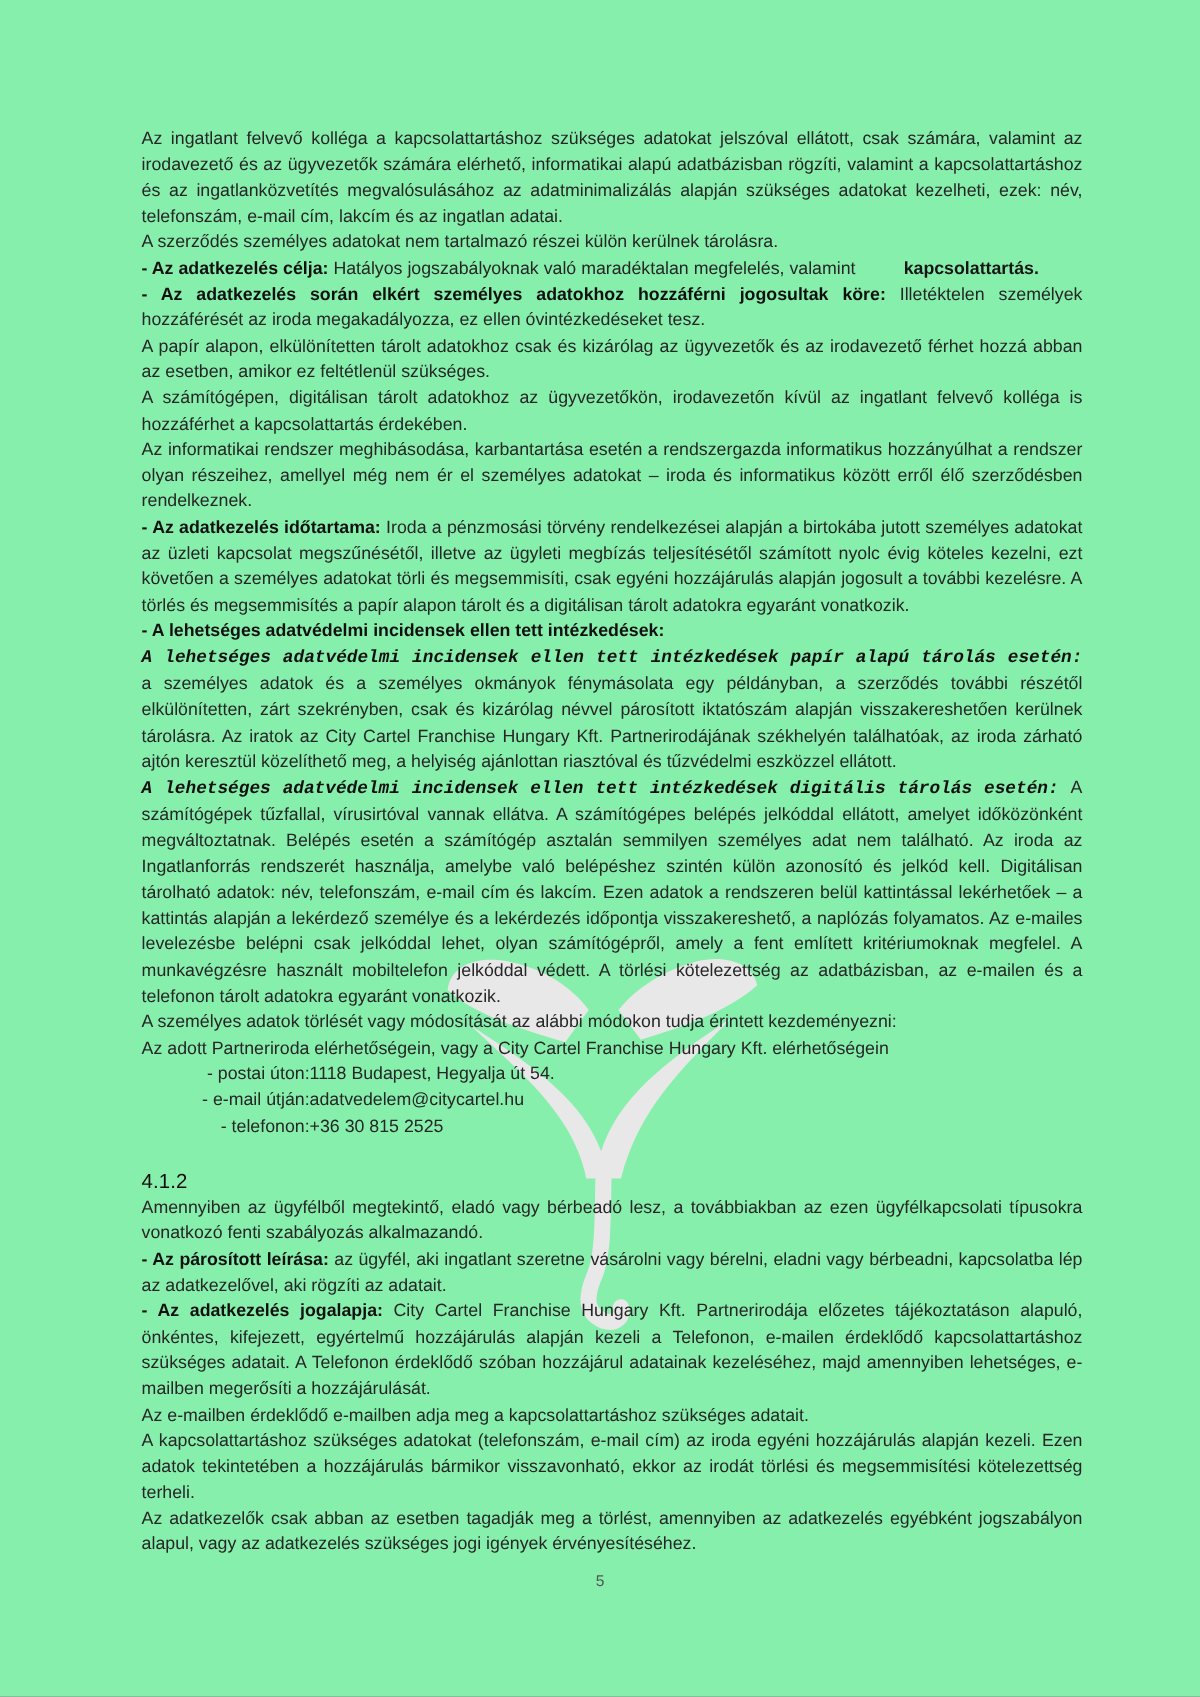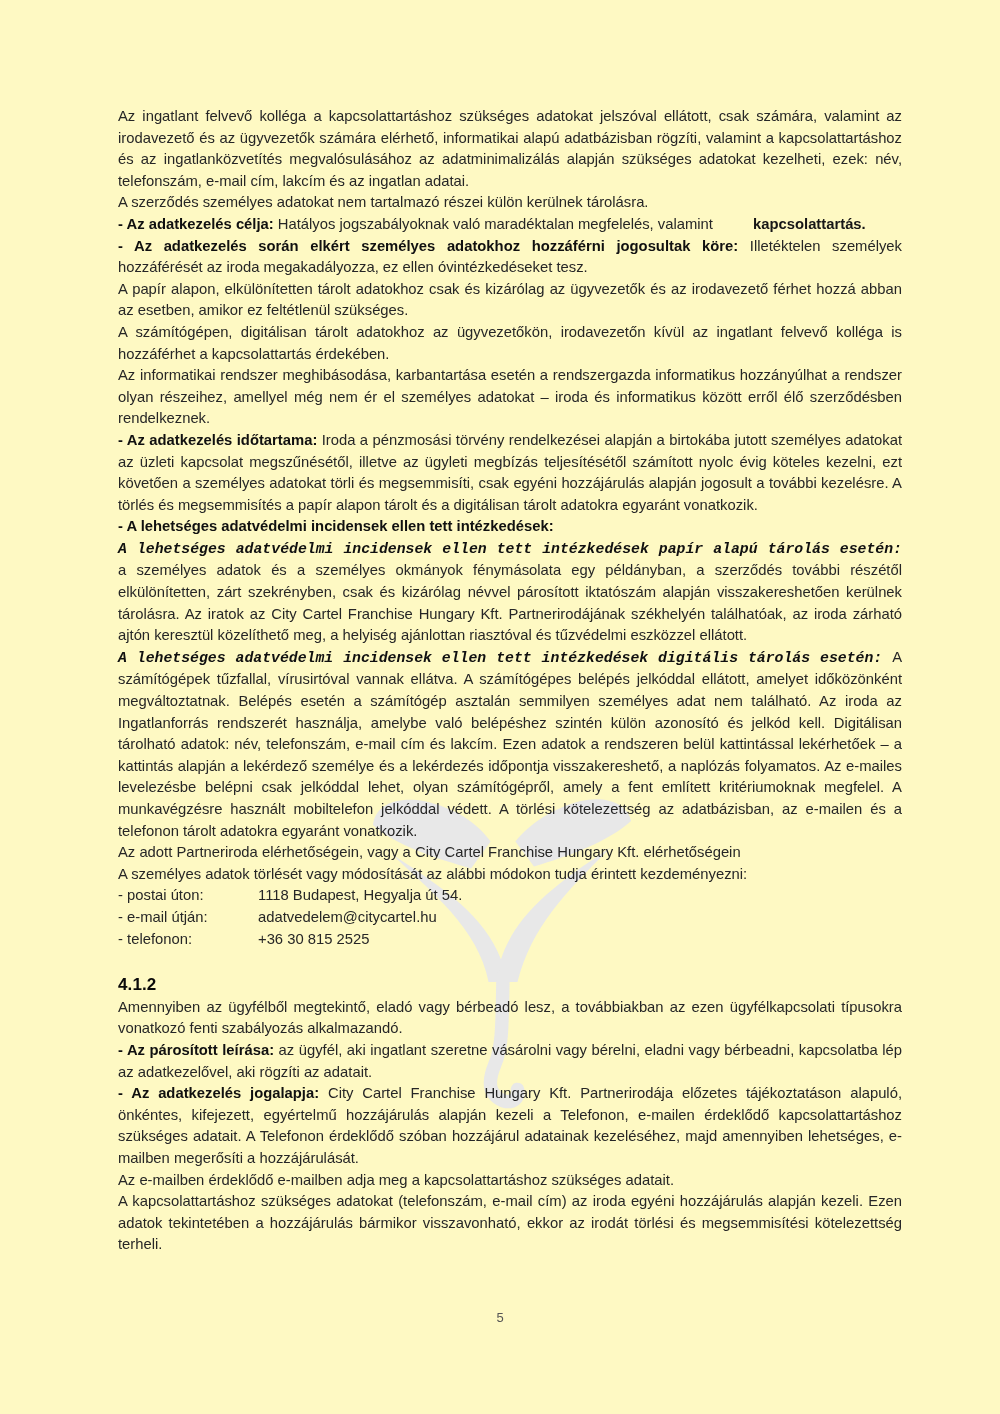--- a/index.html
+++ b/index.html
@@ -1,42 +1,42 @@
 <!DOCTYPE html>
 <html lang="hu"><head>
 <meta charset="utf-8">
 <style>
   html,body{margin:0;padding:0;background:#777;}
   .page{
     position:relative;
     width:1000px;height:1414px;
     margin:0 auto;
-    background:#fef9c3;
+    background:#86efac;
     font-family:"Liberation Sans","DejaVu Sans",sans-serif;
     color:#262626;
     overflow:hidden;
   }
   .watermark{
     position:absolute;left:362px;top:790px;width:280px;height:320px;
     z-index:0;pointer-events:none;
   }
   .content{
     position:absolute;left:118px;top:106px;width:784px;z-index:1;
     font-size:14.8px;line-height:21.6px;
   }
   .para{margin:0;text-align:justify;}
   .seg-n{font-weight:400;}
   .seg-b{font-weight:700;color:#101010;}
   .seg-sb{font-weight:600;color:#161616;margin-left:36px;}
   .seg-bi{font-weight:700;font-style:italic;color:#101010;font-family:Liberation Mono, monospace;}
   .contact-row{display:flex;}
-  .contact-row .clabel{width:140px;flex:0 0 140px;}
+  .contact-row .clabel{width:140px;flex:0 0 140px;text-align:right;}
   .h412{
     display:flex;align-items:baseline;gap:28px;
-    margin:24px 0 1px;font-size:17px;font-weight:700;color:#0a0a0a;
+    margin:24px 0 1px;font-size:17px;font-weight:400;color:#0a0a0a;
     letter-spacing:.1px;
   }
   .footer{
     position:absolute;left:0;right:0;top:1310px;z-index:1;
     text-align:center;font-size:13px;color:#555;
   }
 </style>
 </head>
 <body>
 
@@ -56,40 +56,41 @@
       <p class="para"><span class="seg-n">A szerződés személyes adatokat nem tartalmazó részei külön kerülnek tárolásra.</span></p>
       <p class="para"><span class="seg-b">- Az adatkezelés célja: </span><span class="seg-n">Hatályos jogszabályoknak való maradéktalan megfelelés, valamint </span><span class="seg-sb">kapcsolattartás.</span></p>
       <p class="para"><span class="seg-b">- Az adatkezelés során elkért személyes adatokhoz hozzáférni jogosultak köre: </span><span class="seg-n">Illetéktelen személyek hozzáférését az iroda megakadályozza, ez ellen óvintézkedéseket tesz.</span></p>
       <p class="para"><span class="seg-n">A papír alapon, elkülönítetten tárolt adatokhoz csak és kizárólag az ügyvezetők és az irodavezető férhet hozzá abban az esetben, amikor ez feltétlenül szükséges.</span></p>
       <p class="para"><span class="seg-n">A számítógépen, digitálisan tárolt adatokhoz az ügyvezetőkön, irodavezetőn kívül az ingatlant felvevő kolléga is hozzáférhet a kapcsolattartás érdekében.</span></p>
       <p class="para"><span class="seg-n">Az informatikai rendszer meghibásodása, karbantartása esetén a rendszergazda informatikus hozzányúlhat a rendszer olyan részeihez, amellyel még nem ér el személyes adatokat – iroda és informatikus között erről élő szerződésben rendelkeznek.</span></p>
       <p class="para"><span class="seg-b">- Az adatkezelés időtartama: </span><span class="seg-n">Iroda a pénzmosási törvény rendelkezései alapján a birtokába jutott személyes adatokat az üzleti kapcsolat megszűnésétől, illetve az ügyleti megbízás teljesítésétől számított nyolc évig köteles kezelni, ezt követően a személyes adatokat törli és megsemmisíti, csak egyéni hozzájárulás alapján jogosult a további kezelésre. A törlés és megsemmisítés a papír alapon tárolt és a digitálisan tárolt adatokra egyaránt vonatkozik.</span></p>
       <p class="para"><span class="seg-b">- A lehetséges adatvédelmi incidensek ellen tett intézkedések:</span></p>
       <p class="para"><span class="seg-bi">A lehetséges adatvédelmi incidensek ellen tett intézkedések papír alapú tárolás esetén: </span><span class="seg-n">a személyes adatok és a személyes okmányok fénymásolata egy példányban, a szerződés további részétől elkülönítetten, zárt szekrényben, csak és kizárólag névvel párosított iktatószám alapján visszakereshetően kerülnek tárolásra. Az iratok az City Cartel Franchise Hungary Kft. Partnerirodájának székhelyén találhatóak, az iroda zárható ajtón keresztül közelíthető meg, a helyiség ajánlottan riasztóval és tűzvédelmi eszközzel ellátott.</span></p>
       <p class="para"><span class="seg-bi">A lehetséges adatvédelmi incidensek ellen tett intézkedések digitális tárolás esetén: </span><span class="seg-n">A számítógépek tűzfallal, vírusirtóval vannak ellátva. A számítógépes belépés jelkóddal ellátott, amelyet időközönként megváltoztatnak. Belépés esetén a számítógép asztalán semmilyen személyes adat nem található. Az iroda az Ingatlanforrás rendszerét használja, amelybe való belépéshez szintén külön azonosító és jelkód kell. Digitálisan tárolható adatok: név, telefonszám, e-mail cím és lakcím. Ezen adatok a rendszeren belül kattintással lekérhetőek – a kattintás alapján a lekérdező személye és a lekérdezés időpontja visszakereshető, a naplózás folyamatos. Az e-mailes levelezésbe belépni csak jelkóddal lehet, olyan számítógépről, amely a fent említett kritériumoknak megfelel. A munkavégzésre használt mobiltelefon jelkóddal védett. A törlési kötelezettség az adatbázisban, az e-mailen és a telefonon tárolt adatokra egyaránt vonatkozik.</span></p>
+      <p class="para"><span class="seg-n">A személyes adatok törlését vagy módosítását az alábbi módokon tudja érintett kezdeményezni:</span></p>
       <p class="para"><span class="seg-n">Az adott Partneriroda elérhetőségein, vagy a City Cartel Franchise Hungary Kft. elérhetőségein</span></p>
-      <p class="para"><span class="seg-n">A személyes adatok törlését vagy módosítását az alábbi módokon tudja érintett kezdeményezni:</span></p>
       <div class="contact-row">
         <span class="clabel">- postai úton:</span>
         <span class="cvalue">1118 Budapest, Hegyalja út 54.</span>
       </div>
       <div class="contact-row">
         <span class="clabel">- e-mail útján:</span>
         <span class="cvalue">adatvedelem@citycartel.hu</span>
       </div>
       <div class="contact-row">
         <span class="clabel">- telefonon:</span>
         <span class="cvalue">+36 30 815 2525</span>
       </div>
       <h2 class="h412">
         <span>4.1.2</span>
       </h2>
       <p class="para"><span class="seg-n">Amennyiben az ügyfélből megtekintő, eladó vagy bérbeadó lesz, a továbbiakban az ezen ügyfélkapcsolati típusokra vonatkozó fenti szabályozás alkalmazandó.</span></p>
       <p class="para"><span class="seg-b">- Az párosított leírása: </span><span class="seg-n">az ügyfél, aki ingatlant szeretne vásárolni vagy bérelni, eladni vagy bérbeadni, kapcsolatba lép az adatkezelővel, aki rögzíti az adatait.</span></p>
       <p class="para"><span class="seg-b">- Az adatkezelés jogalapja: </span><span class="seg-n">City Cartel Franchise Hungary Kft. Partnerirodája előzetes tájékoztatáson alapuló, önkéntes, kifejezett, egyértelmű hozzájárulás alapján kezeli a Telefonon, e-mailen érdeklődő kapcsolattartáshoz szükséges adatait. A Telefonon érdeklődő szóban hozzájárul adatainak kezeléséhez, majd amennyiben lehetséges, e-mailben megerősíti a hozzájárulását.</span></p>
       <p class="para"><span class="seg-n">Az e-mailben érdeklődő e-mailben adja meg a kapcsolattartáshoz szükséges adatait.</span></p>
       <p class="para"><span class="seg-n">A kapcsolattartáshoz szükséges adatokat (telefonszám, e-mail cím) az iroda egyéni hozzájárulás alapján kezeli. Ezen adatok tekintetében a hozzájárulás bármikor visszavonható, ekkor az irodát törlési és megsemmisítési kötelezettség terheli.</span></p>
+      <p class="para"><span class="seg-n">Az adatkezelők csak abban az esetben tagadják meg a törlést, amennyiben az adatkezelés egyébként jogszabályon alapul, vagy az adatkezelés szükséges jogi igények érvényesítéséhez.</span></p>
     </main>
 
   <div class="footer">
     <span>5</span>
   </div>
 </div>
 
 </body></html>

